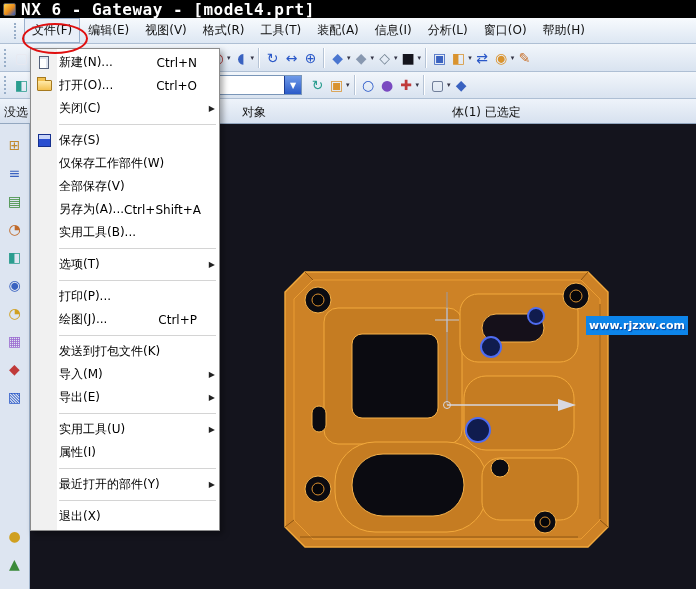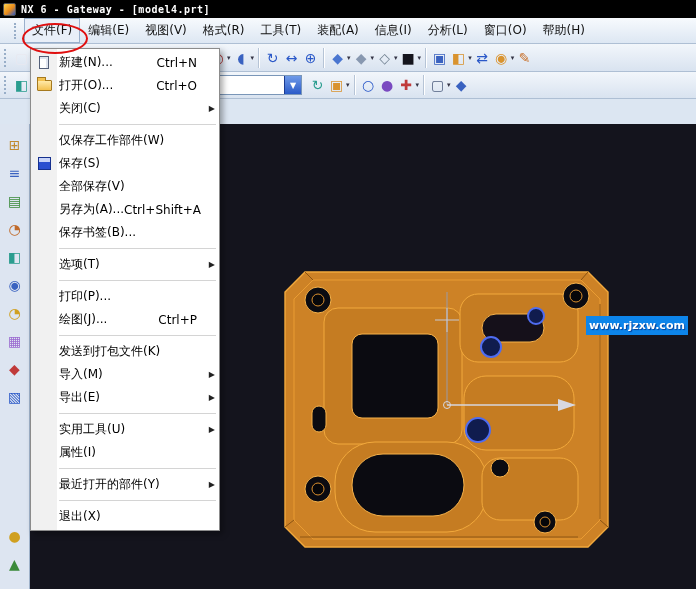--- a/index.html
+++ b/index.html
@@ -5,21 +5,21 @@
   *{margin:0;padding:0;box-sizing:border-box}
   html,body{width:696px;height:589px;overflow:hidden}
   body{font-family:"DejaVu Sans",sans-serif;font-size:12px;background:#dce6f2;position:relative}
   #app{position:absolute;left:0;top:0;width:696px;height:589px}
 
   
   .titlebar{position:absolute;left:0;top:0;width:100%;height:18px;background:#000;color:#fff;
     display:flex;align-items:center;gap:5px;padding-left:3px}
   .app-icon{width:13px;height:13px;border-radius:2px;flex:0 0 auto;
     background:linear-gradient(135deg,#ffd34d 0%,#e88a1a 55%,#2a58c8 100%);border:1px solid #555}
-  .titlebar .title{font-family:"DejaVu Sans Mono",monospace;font-weight:bold;font-size:10px;letter-spacing:.5px}
+  .titlebar .title{font-family:"DejaVu Sans Mono",monospace;font-weight:bold;font-size:16px;letter-spacing:.5px}
 
   
   .menubar{position:absolute;left:0;top:18px;width:100%;height:26px;
     background:linear-gradient(#f7fafd,#dde7f3);border-bottom:1px solid #aebfd4;
     display:flex;align-items:center;padding-left:14px}
   .mb-grip{width:4px;height:16px;border-left:2px dotted #98aec8;margin:0 6px 0 0}
   .mb-item{padding:4px 8px;color:#111;white-space:nowrap}
   .mb-item.active{background:#e9eff8;border:1px solid #9ab0cc;padding:3px 7px}
 
   
@@ -231,20 +231,25 @@
         <span class="tb-btn">
           <span class="tb-glyph" style="color: rgb(80, 96, 128);">▢</span>
           <span class="tb-dd">▾</span>
         </span>
         <span class="tb-btn">
           <span class="tb-glyph" style="color: rgb(58, 98, 192);">◆</span>
         </span>
       </span>
   </div>
 
+  <div class="selbar">
+    <span id="sel-left">没选</span>
+    <span id="sel-prompt">对象</span>
+    <span id="sel-status">体(1) 已选定</span>
+  </div>
 
   <div class="main">
     <div class="side" id="resource-bar">
         <span class="side-btn">
           <span style="color: rgb(192, 138, 48);">⊞</span>
         </span>
         <span class="side-btn">
           <span style="color: rgb(58, 98, 192);">≡</span>
         </span>
         <span class="side-btn">
@@ -353,48 +358,48 @@
         <span class="mi-arrow"></span>
       </div>
       <div class="menu-item">
         <span class="mi-ic"></span>
         <span class="mi-label">关闭(C)</span>
         <span class="mi-shortcut"></span>
         <span class="mi-arrow">▶</span>
       </div>
       <div class="menu-sep"></div>
       <div class="menu-item">
-        <span class="mi-ic"></span>
-        <span class="mi-label">仅保存工作部件(W)</span>
-        <span class="mi-shortcut"></span>
-        <span class="mi-arrow"></span>
-      </div>
-      <div class="menu-item">
         <span class="mi-ic">
           <span class="ic-save"></span>
         </span>
         <span class="mi-label">保存(S)</span>
         <span class="mi-shortcut"></span>
         <span class="mi-arrow"></span>
       </div>
       <div class="menu-item">
         <span class="mi-ic"></span>
+        <span class="mi-label">仅保存工作部件(W)</span>
+        <span class="mi-shortcut"></span>
+        <span class="mi-arrow"></span>
+      </div>
+      <div class="menu-item">
+        <span class="mi-ic"></span>
         <span class="mi-label">全部保存(V)</span>
         <span class="mi-shortcut"></span>
         <span class="mi-arrow"></span>
       </div>
       <div class="menu-item">
         <span class="mi-ic"></span>
         <span class="mi-label">另存为(A)...</span>
         <span class="mi-shortcut">Ctrl+Shift+A</span>
         <span class="mi-arrow"></span>
       </div>
       <div class="menu-item">
         <span class="mi-ic"></span>
-        <span class="mi-label">保存书签(B)...</span>
+        <span class="mi-label">实用工具(B)...</span>
         <span class="mi-shortcut"></span>
         <span class="mi-arrow"></span>
       </div>
       <div class="menu-sep"></div>
       <div class="menu-item">
         <span class="mi-ic"></span>
         <span class="mi-label">选项(T)</span>
         <span class="mi-shortcut"></span>
         <span class="mi-arrow">▶</span>
       </div>

